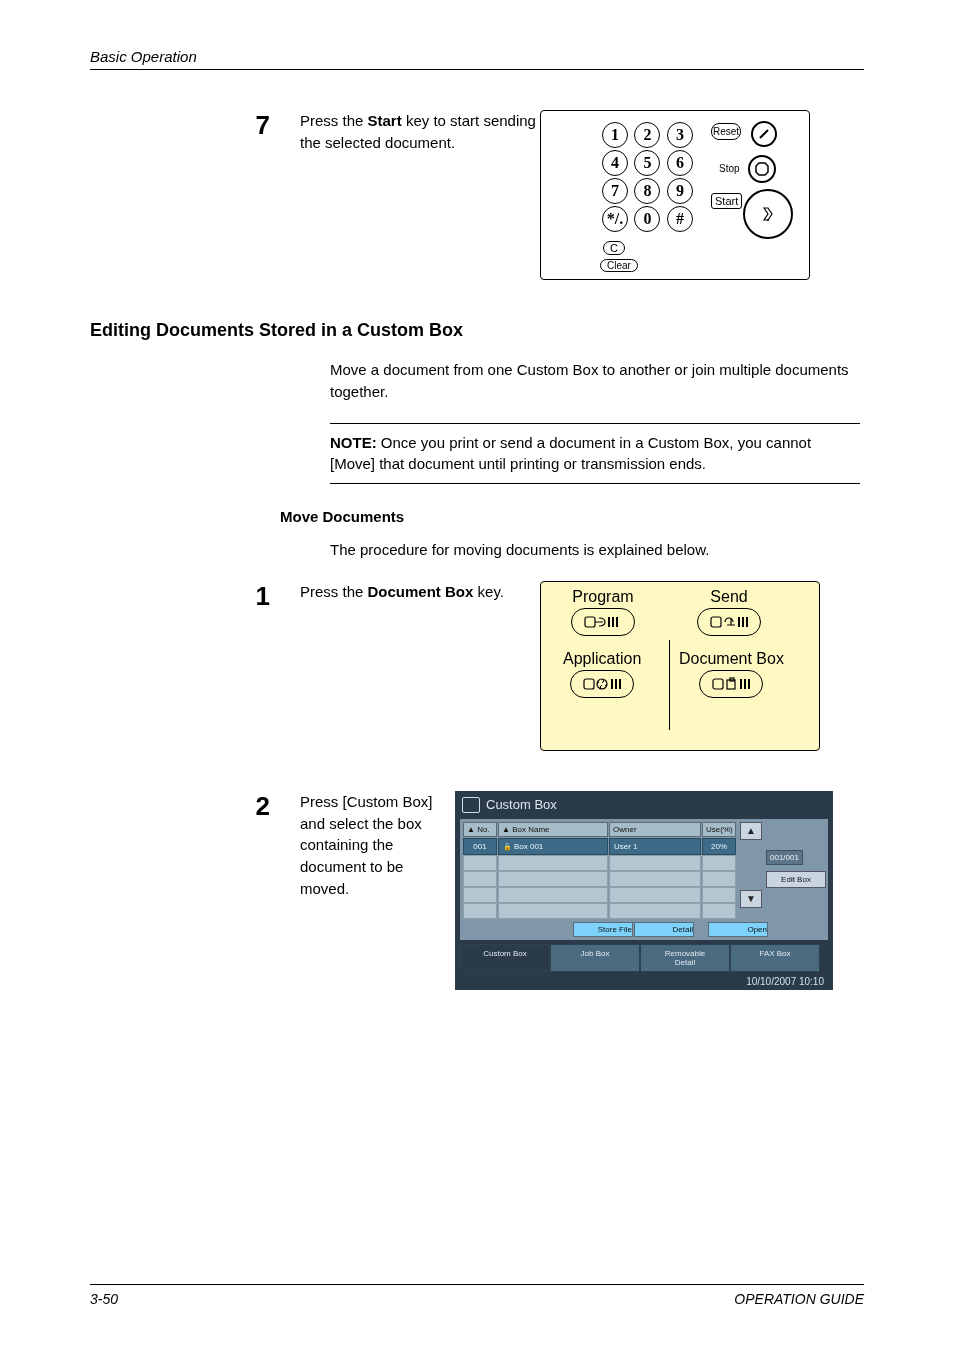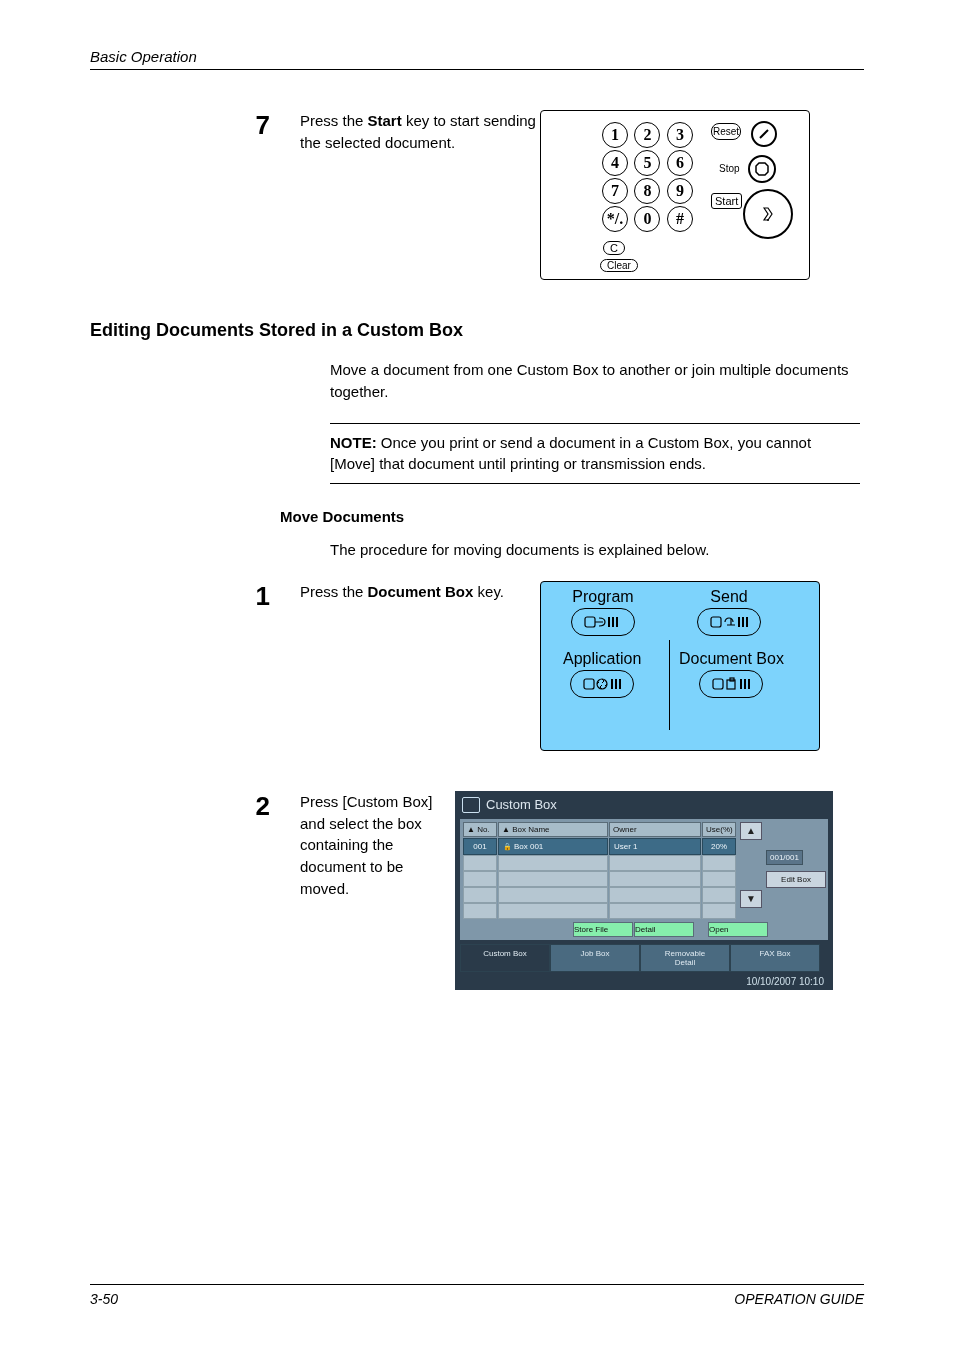--- a/index.html
+++ b/index.html
@@ -133,21 +133,21 @@
     border:1.5px solid #000; border-radius: 9px;
     font-size:10px; padding: 0 6px;
   }
 
   
   .panel2 {
     width: 280px; height: 170px;
     border: 1.5px solid #000; border-radius:4px;
     padding: 6px 10px;
     position: relative;
-    background: #7dd3fc;
+    background: #fef9c3;
   }
   .panel2 .cell {
     position:absolute;
     text-align:center;
   }
   .panel2 .label { font-family: Arial; font-size: 16px; }
   .panel2 .iconbox {
     width: 64px; height: 28px;
     border: 1.5px solid #000; border-radius: 14px;
     display:inline-flex; align-items:center; justify-content:center;
@@ -206,22 +206,22 @@
   .ts-empty-cell.no{width:34px;} .ts-empty-cell.bn{width:110px;}
   .ts-empty-cell.ow{width:92px;} .ts-empty-cell.us{width:34px;}
   .ts-page { font-size:8px; color:#eef5fa; background:#5a7489; padding:2px 3px; border:1px solid #3f5360;}
   .ts-editbox {
     background:#c9d5df; color:#111; border:1px solid #556;
     padding:3px 5px; font-size:8px; width:60px; text-align:center;
   }
   .ts-right-col { display:flex; flex-direction:column; gap:6px; align-items:flex-start; padding-top:0px;}
   .ts-action-row { display:flex; gap:1px; margin-top:3px; padding-left:110px;}
   .ts-act-btn {
-    background:#86efac; color:#111; border:1px solid #5a6c78;
-    font-size:8px; padding:2px 0; width:60px; text-align:left;
+    background:#7dd3fc; color:#111; border:1px solid #5a6c78;
+    font-size:8px; padding:2px 0; width:60px; text-align:right;
   }
   .ts-tab-row { display:flex; gap:0; margin-top:4px;}
   .ts-tab {
     padding:4px 0; font-size:8px; text-align:center;
     width:90px;
     background:#4a6a80; color:#dfeaf1;
     border:1px solid #2c4250;
   }
   .ts-tab.active { background:#2a3a49; }
   .ts-footer { text-align:right; font-size:10px; padding-top:4px; padding-right:4px; color:#cfe0ea;}

